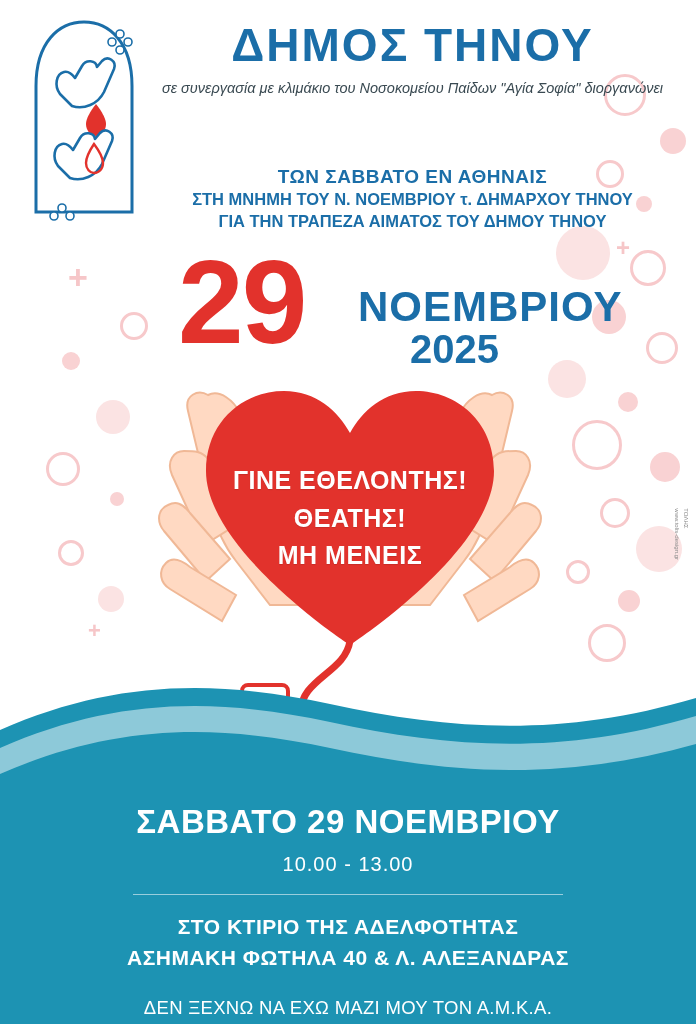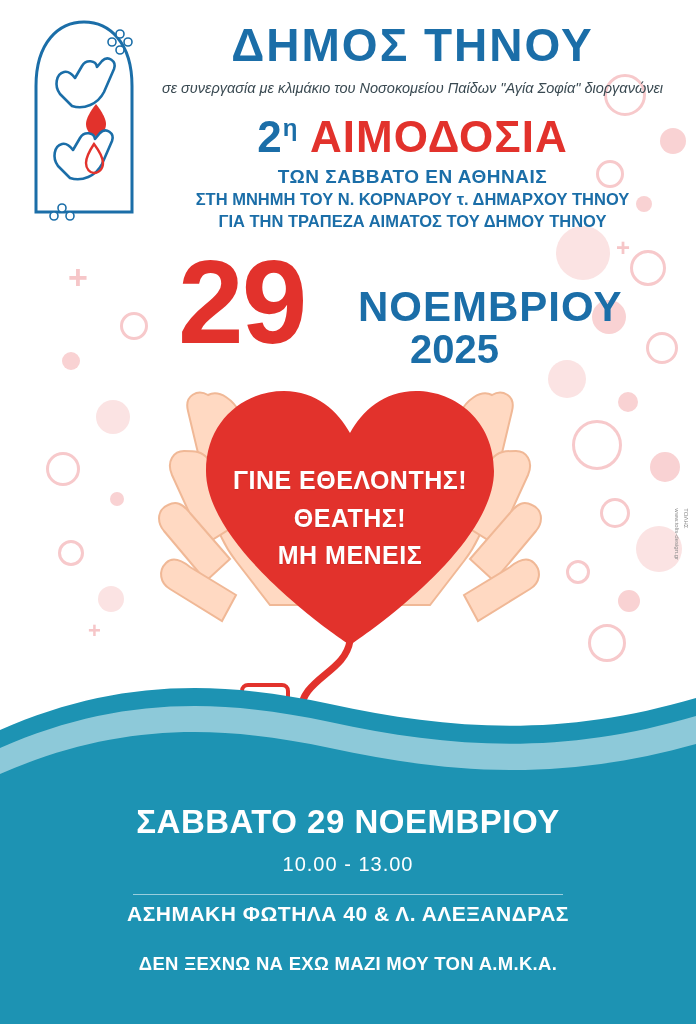--- a/index.html
+++ b/index.html
@@ -228,21 +228,21 @@
   }
   .b-venue2 {
     margin-top: 7px;
     font-size: 21px;
     font-weight: bold;
     letter-spacing: 0.5px;
   }
   .b-note {
     margin-top: 27px;
     font-size: 18.5px;
-    font-weight: bold;
+    font-weight: normal;
     letter-spacing: 0.3px;
   }
 
   
   .side-credit {
     position: absolute;
     right: 6px;
     top: 560px;
     transform: rotate(90deg);
     transform-origin: right top;
@@ -312,27 +312,23 @@
       <circle cx="96" cy="34" r="4" fill="#ffffff" stroke="#1b6ea8" stroke-width="1.6"></circle>
       <circle cx="38" cy="192" r="4" fill="#ffffff" stroke="#1b6ea8" stroke-width="1.6"></circle>
       <circle cx="46" cy="200" r="4" fill="#ffffff" stroke="#1b6ea8" stroke-width="1.6"></circle>
       <circle cx="30" cy="200" r="4" fill="#ffffff" stroke="#1b6ea8" stroke-width="1.6"></circle>
     </svg>
   </div>
 
   <div class="title-main">ΔΗΜΟΣ ΤΗΝΟΥ</div>
   <div class="subtitle-collab">σε συνεργασία με κλιμάκιο του Νοσοκομείου Παίδων "Αγία Σοφία" διοργανώνει</div>
 
-  <div class="title-second">
-    <span class="ord"><span>2</span><sup>η</sup></span>
-    <span>ΑΙΜΟΔΟΣΙΑ</span>
-  </div>
 
   <div class="line-3">ΤΩΝ ΣΑΒΒΑΤΟ ΕΝ ΑΘΗΝΑΙΣ</div>
-  <div class="line-4">ΣΤΗ ΜΝΗΜΗ ΤΟΥ Ν. ΚΟΡΝΑΡΟΥ τ. ΔΗΜΑΡΧΟΥ ΤΗΝΟΥ</div>
+  <div class="line-4">ΣΤΗ ΜΝΗΜΗ ΤΟΥ Ν. ΝΟΕΜΒΡΙΟΥ τ. ΔΗΜΑΡΧΟΥ ΤΗΝΟΥ</div>
   <div class="line-5">ΓΙΑ ΤΗΝ ΤΡΑΠΕΖΑ ΑΙΜΑΤΟΣ ΤΟΥ ΔΗΜΟΥ ΤΗΝΟΥ</div>
 
   <div class="date-day">29</div>
   <div class="date-month">ΝΟΕΜΒΡΙΟΥ</div>
   <div class="date-year">2025</div>
 
   <div class="art">
     <svg viewBox="0 0 400 360" width="400" height="360" xmlns="http://www.w3.org/2000/svg">
 
       <g fill="#ffd9c2" stroke="#f0b896" stroke-width="2">
@@ -371,20 +367,21 @@
 
   <div class="bottom">
     <svg class="bottom-wave" viewBox="0 0 696 360" preserveAspectRatio="none" xmlns="http://www.w3.org/2000/svg">
       <path d="M0 66 C110 18 210 14 330 40 C450 66 560 74 696 34 L696 360 L0 360 Z" fill="#1d93b3"></path>
       <path d="M0 84 C110 36 210 32 330 58 C450 84 560 92 696 52 L696 80 C560 118 450 110 330 84 C210 58 110 62 0 110 Z" fill="#e9f5f8" opacity="0.55"></path>
     </svg>
     <div class="bottom-content">
       <div class="b-day">ΣΑΒΒΑΤΟ 29 ΝΟΕΜΒΡΙΟΥ</div>
       <div class="b-hours">10.00 - 13.00</div>
       <div class="b-rule"></div>
+      <div class="b-venue1">ΣΤΟ ΚΤΙΡΙΟ ΤΗΣ ΑΔΕΛΦΟΤΗΤΑΣ</div>
       <div class="b-venue2">ΑΣΗΜΑΚΗ ΦΩΤΗΛΑ 40 &amp; Λ. ΑΛΕΞΑΝΔΡΑΣ</div>
       <div class="b-note">ΔΕΝ ΞΕΧΝΩ ΝΑ ΕΧΩ ΜΑΖΙ ΜΟΥ ΤΟΝ Α.Μ.Κ.Α.</div>
     </div>
   </div>
 
   <div class="side-credit">
     <span class="cl">ΤΟΛΗΣ</span>
     <span class="cl">www.tolis-design.gr</span>
   </div>
 

